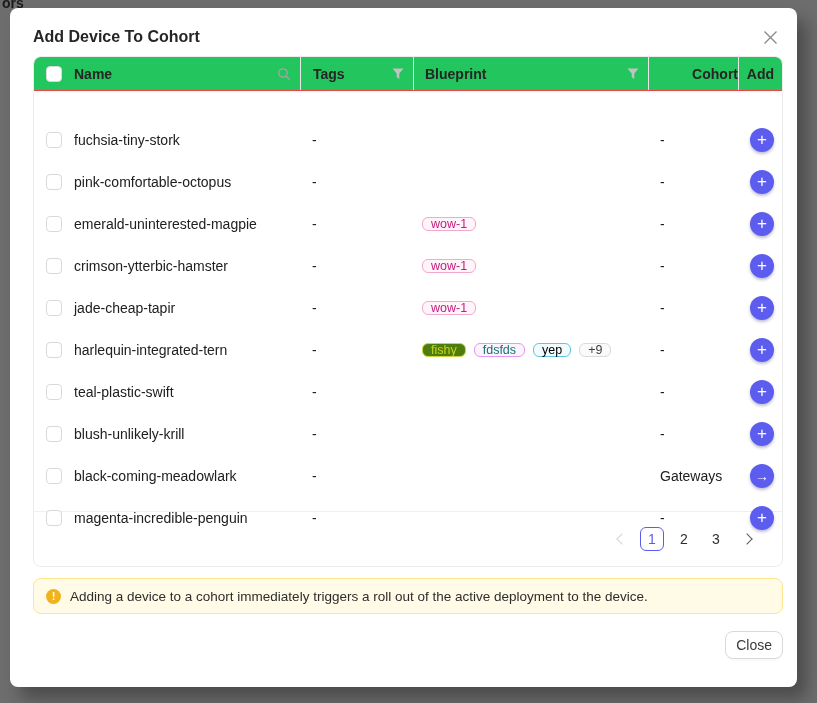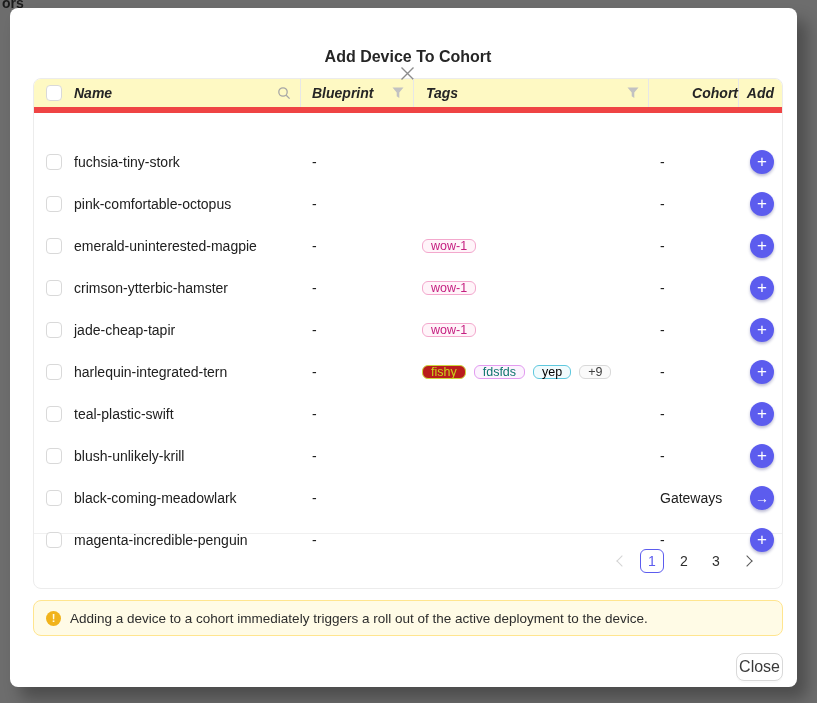--- a/index.html
+++ b/index.html
@@ -18,43 +18,42 @@
   .modal {
     position: absolute; left: 10px; top: 8px;
     width: 787px; height: 679px;
     background: #ffffff;
     border-radius: 8px;
     box-shadow: 10px 12px 16px rgba(0,0,0,0.30);
     padding: 0 14px 0 23px;
   }
   .modal-header {
     display: flex; justify-content: space-between; align-items: center;
-    margin-top: 40px; height: 22px; flex-direction: column;
+    margin-top: 18px; height: 22px;
   }
   .modal-title { font-size: 16px; font-weight: 700; color: #262626; }
   .close-x {
     width: 22px; height: 22px; display: flex; align-items: center; justify-content: center;
     color: #8c8c8c; cursor: pointer; margin-right: 2px;
   }
   
   .table {
     margin-top: 8px;
     border: 1px solid #ececec;
     border-radius: 8px;
     overflow: hidden;
     background: #fff;
   }
   .thead {
     display: grid;
     grid-template-columns: 40px 227px 113px 235px 90px 1fr;
     height: 34px;
-    background: #fef9c3;
-    border-bottom: 6px solid #ef4444;
+    background: #22c55e;
+    border-bottom: 1px solid #ef4444;
     align-items: stretch;
-    font-style: italic;
   }
   .th {
     display: flex; align-items: center;
     font-size: 14px; font-weight: 700; color: #252525; justify-content: flex-end;
   }
   .th-check { justify-content: center; }
   .th-name { justify-content: space-between; padding-right: 9px; border-right: 1px solid #e7e7e7; }
   .th-bp   { justify-content: space-between; padding: 0 9px 0 11px; border-right: 1px solid #e7e7e7; }
   .th-tags { justify-content: space-between; padding: 0 9px 0 12px; border-right: 1px solid #e7e7e7; }
   .th-cohort { padding-left: 11px; border-right: 1px solid #e7e7e7; }
@@ -129,24 +128,24 @@
   }
   .warn-icon {
     width: 15px; height: 15px; border-radius: 50%;
     background: #f1b31c; color: #fffbe6;
     display: inline-flex; align-items: center; justify-content: center;
     font-size: 11px; font-weight: 700; flex: none;
   }
   
   .modal-footer { display: flex; justify-content: flex-end; margin-top: 17px; }
   .close-btn {
-    height: 28px; padding: 0 2px;
+    height: 28px; padding: 0 10px;
     background: #fff; border: 1px solid #d9d9d9; border-radius: 8px;
     font-family: "Liberation Sans", sans-serif;
-    font-size: 16px; color: #3a3a3a; cursor: pointer;
+    font-size: 14px; color: #3a3a3a; cursor: pointer;
     box-shadow: 0 2px 0 rgba(0,0,0,0.02);
   }
   svg { display: block; }
 </style>
 </head>
 <body>
 
 <div class="backdrop-text">ors</div>
 
 <div class="modal">
@@ -167,36 +166,36 @@
       </div>
       <div class="th th-name">
         <span>Name</span>
         <span>
           <svg width="14" height="14" viewBox="0 0 14 14">
               <circle cx="6" cy="6" r="4.2" fill="none" stroke="#a6a6a6" stroke-width="1.3"></circle>
               <path d="M9.2 9.2 L12.6 12.6" stroke="#a6a6a6" stroke-width="1.3"></path>
             </svg>
         </span>
       </div>
+      <div class="th th-tags">
+        <span>Tags</span>
+        <span>
+          <svg width="12" height="12" viewBox="0 0 12 12">
+              <path d="M0.5 0.5 H11.5 L7.3 5.4 V11 L4.7 9.2 V5.4 Z" fill="#c2c2c2"></path>
+            </svg>
+        </span>
+      </div>
       <div class="th th-bp">
         <span>Blueprint</span>
         <span>
           <svg width="12" height="12" viewBox="0 0 12 12">
               <path d="M0.5 0.5 H11.5 L7.3 5.4 V11 L4.7 9.2 V5.4 Z" fill="#c2c2c2"></path>
             </svg>
         </span>
       </div>
-      <div class="th th-tags">
-        <span>Tags</span>
-        <span>
-          <svg width="12" height="12" viewBox="0 0 12 12">
-              <path d="M0.5 0.5 H11.5 L7.3 5.4 V11 L4.7 9.2 V5.4 Z" fill="#c2c2c2"></path>
-            </svg>
-        </span>
-      </div>
       <div class="th th-cohort">
         <span>Cohort</span>
       </div>
       <div class="th th-add">
         <span>Add</span>
       </div>
     </div>
 
     <div id="tbody">
   <div class="trow">
@@ -270,21 +269,21 @@
           </div>
   </div>
 
   <div class="trow">
     <div class="td td-check">
             <span class="checkbox"></span>
           </div>
     <div class="td td-name">harlequin-integrated-tern</div>
     <div class="td td-bp">-</div>
     <div class="td td-tags">
-            <span class="tag" style="color: rgb(200, 210, 28); border-color: rgb(204, 214, 62); background: #b91c1c;">fishy</span>
+            <span class="tag" style="color: rgb(200, 210, 28); border-color: rgb(204, 214, 62); background: #4d7c0f;">fishy</span>
             <span class="tag" style="color: #0f766e; border-color: rgb(226, 155, 240); background: rgb(252, 243, 254);">fdsfds</span>
             <span class="tag" style="color: #000000; border-color: rgb(94, 200, 222); background: rgb(241, 251, 253);">yep</span>
             <span class="tag" style="color: rgb(64, 64, 64); border-color: rgb(217, 217, 217); background: rgb(250, 250, 250);">+9</span>
           </div>
     <div class="td td-cohort">-</div>
     <div class="td td-add">
             <button class="circle-btn">+</button>
           </div>
   </div>
 

